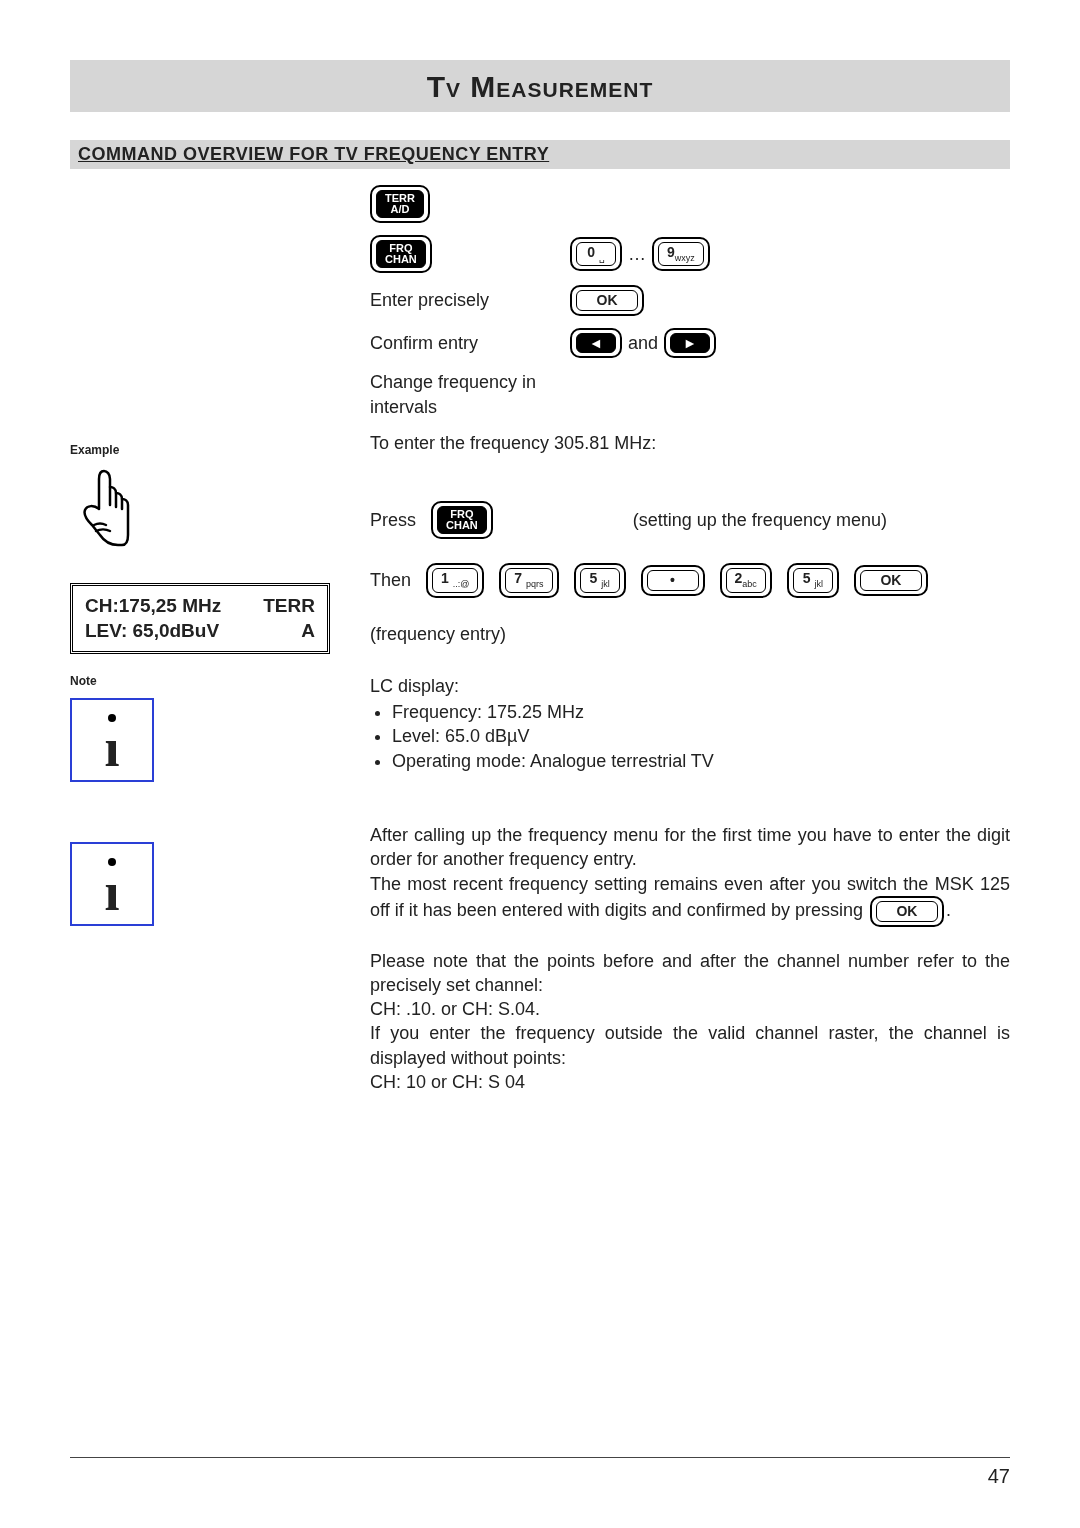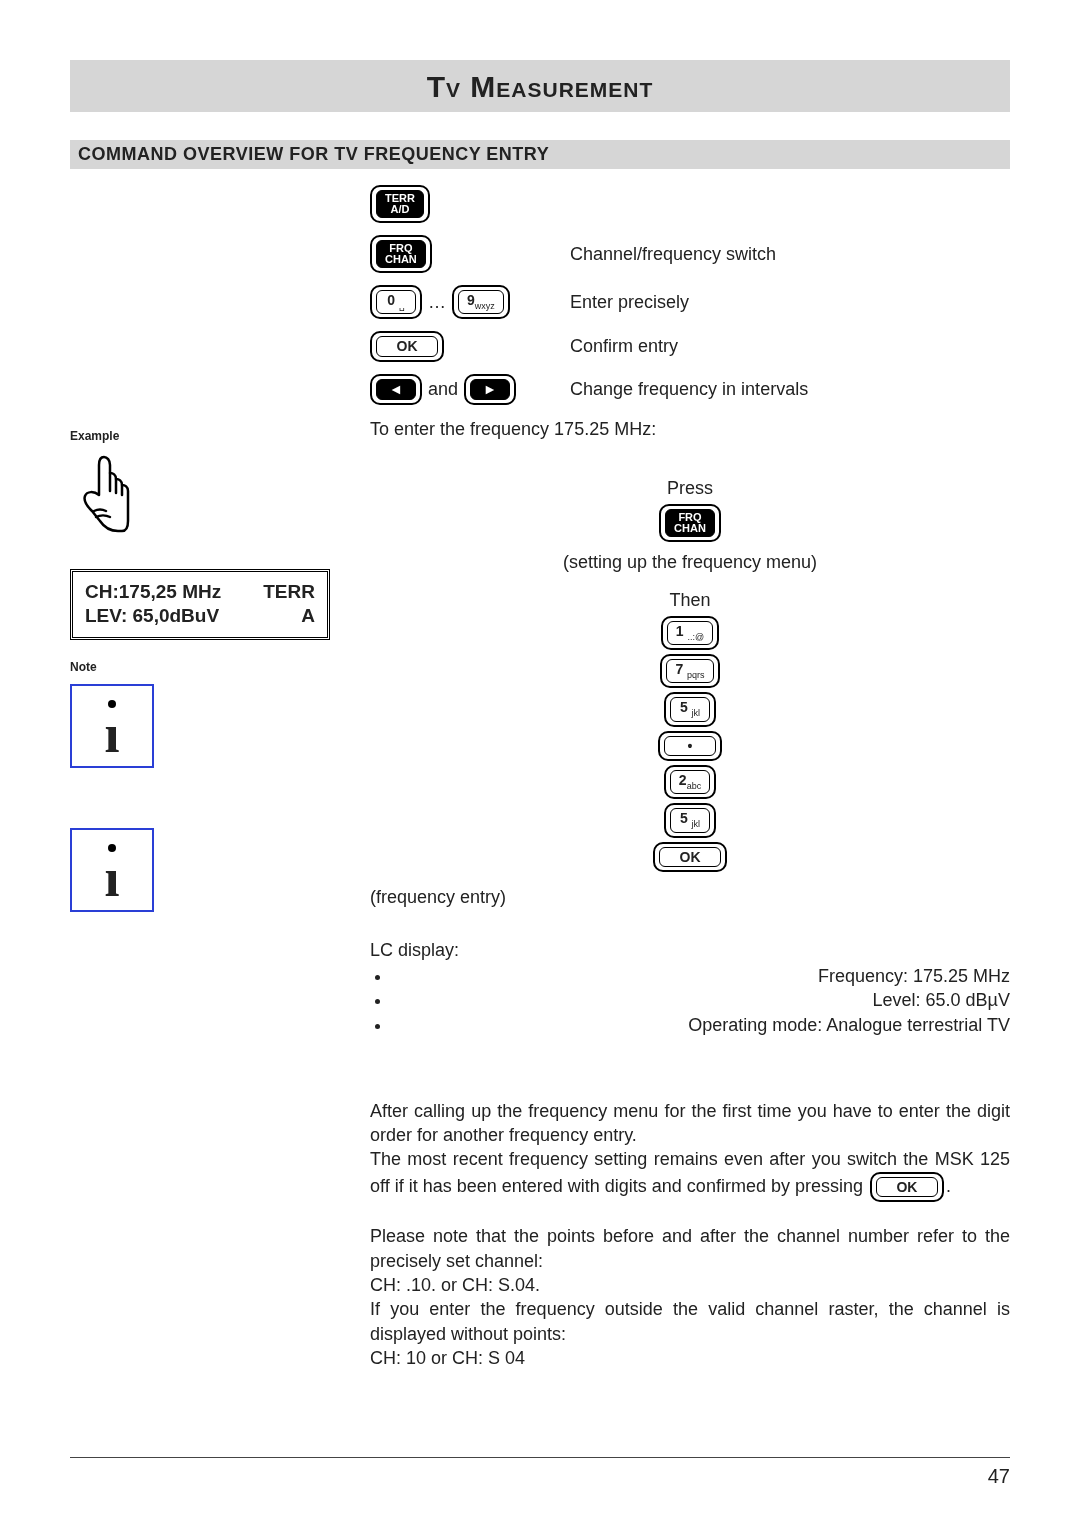--- a/index.html
+++ b/index.html
@@ -90,45 +90,45 @@
   .info-box{
     width:80px;height:80px;
     border:2px solid #2a3fd6;
     display:flex;align-items:center;justify-content:center;
     margin-top:10px;
     position:relative;
   }
   .info-box .dot{width:8px;height:8px;background:#000;border-radius:50%;position:absolute;top:14px;}
   .info-box .stem{font-size:54px;font-weight:bold;font-family:serif;position:relative;top:8px;}
 
-  ul.bullets{margin:2px 0 16px 0;padding-left:22px;text-align:right;}
+  ul.bullets{margin:2px 0 4px 0;padding-left:22px;}
   ul.bullets li{margin:0;}
 
-  .seq{display:flex;align-items:center;flex-wrap:wrap;gap:4px;margin:13px 0;flex-direction:column;}
+  .seq{display:flex;align-items:center;flex-wrap:wrap;gap:15px;margin:24px 0;}
   .seq .word{font-size:18px;}
 
   .justify{text-align:justify;}
 
   .footer-line{
     position:absolute;left:70px;right:70px;bottom:70px;
     border-top:1px solid #444;
   }
   .page-num{
     position:absolute;right:70px;bottom:40px;
     font-size:20px;
   }
 </style>
 </head>
 <body>
 
 <div class="page">
 
   <div class="title-bar">Tv Measurement</div>
 
-  <div class="section-bar" style="text-transform:uppercase;">Command Overview for TV Frequency Entry</div>
+  <div class="section-bar" style="text-transform:uppercase;text-decoration:underline;">Command Overview for TV Frequency Entry</div>
 
   <div class="content">
     <div class="leftcol"></div>
     <div class="rightcol">
       <div class="cmd-grid">
 
         <div class="cmd-keys" style="grid-column:1/3;">
           <span class="key">
             <span class="key-inner two-line dark">
               <span>TERR</span><br>
@@ -138,21 +138,20 @@
         </div>
 
         <div class="cmd-keys">
           <span class="key">
             <span class="key-inner two-line dark">
               <span>FRQ</span><br>
               <span>CHAN</span>
             </span>
           </span>
         </div>
-        <div>Channel/frequency switch</div>
 
         <div class="cmd-keys">
           <span class="key">
             <span class="key-inner"><b>0</b> <span class="sub">␣</span></span>
           </span>
           <span>…</span>
           <span class="key">
             <span class="key-inner"><b>9</b><span class="sub">wxyz</span></span>
           </span>
         </div>
@@ -213,21 +212,21 @@
       </div>
       <div style="height:50px;"></div>
       <div class="info-box">
         <div class="dot"></div>
           <div class="stem">ı</div>
       </div>
     </div>
 
     <div class="rightcol">
       <div style="height:8px;"></div>
-      <div>To enter the frequency 175.25 MHz:</div>
+      <div>To enter the frequency 305.81 MHz:</div>
 
       <div style="height:22px;"></div>
       <div class="seq">
         <span class="word">Press</span>
         <span class="key">
           <span class="key-inner two-line dark">
             <span>FRQ</span><br>
             <span>CHAN</span>
           </span>
         </span>

